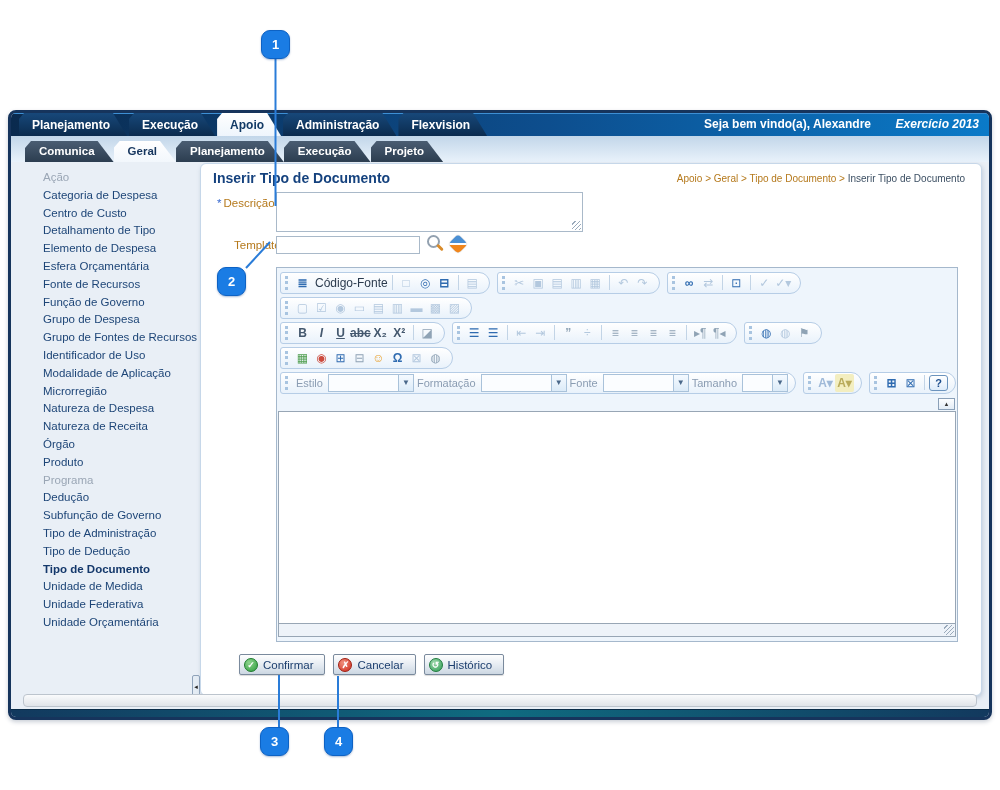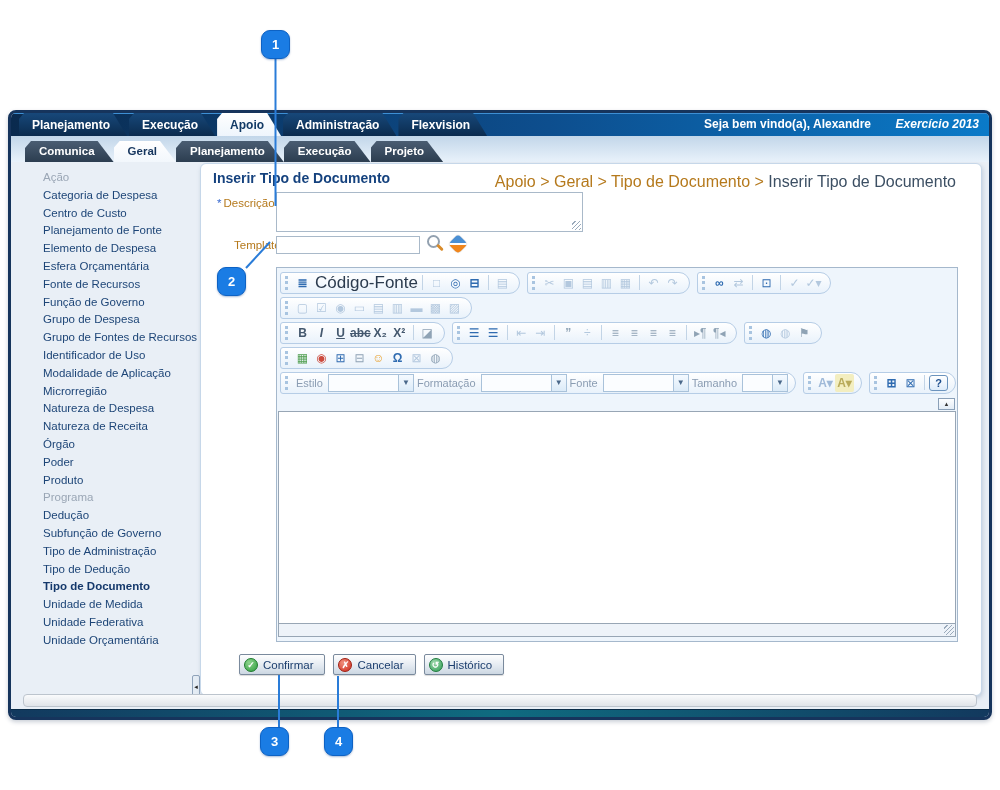--- a/index.html
+++ b/index.html
@@ -24,21 +24,21 @@
   
   .sidebar{position:absolute;left:6px;top:56px;width:182px}
   .sbitem{height:17.8px;line-height:17.8px;padding-left:26px;font-size:11.5px;color:#1d4577;cursor:pointer;white-space:nowrap}
   .sbitem.disabled{color:#9aa6b5;cursor:default}
   .sbitem.selected{font-weight:bold;color:#14386b}
   .sbcollapse{position:absolute;left:181px;top:562px;width:8px;height:24px;background:#e4ecf4;border:1px solid #8fa3ba;border-radius:2px;font-size:7px;color:#222;display:flex;align-items:center;justify-content:center;cursor:pointer}
 
   
   .panel{position:absolute;left:189px;top:50px;width:782px;height:533px;background:#fff;border:1px solid #c6d7e9;border-radius:6px;box-shadow:1px 2px 4px rgba(120,140,170,.35)}
   .ptitle{position:absolute;left:12px;top:6px;font-size:14px;font-weight:bold;color:#15427e;white-space:nowrap}
-  .breadcrumb{position:absolute;right:25px;top:9px;font-size:16px;white-space:nowrap}
+  .breadcrumb{position:absolute;right:16px;top:9px;font-size:10px;white-space:nowrap}
   .bc-path{color:#b5791c}
   .bc-cur{color:#3c4f63}
 
   .flabel{font-size:11.5px;color:#b5791c;white-space:nowrap}
   .req{color:#3a6bd0;margin-right:2px}
   .lbl-desc{position:absolute;left:16px;top:33px}
   .ta-desc{position:absolute;left:75px;top:28px;width:307px;height:40px;border:1px solid #a9b9c9;background:#fff;resize:none;font-family:"Liberation Sans",sans-serif;font-size:12px}
   .lbl-tpl{position:absolute;left:33px;top:75px}
   .in-tpl{position:absolute;left:75px;top:72px;width:144px;height:18px;border:1px solid #a9b9c9;background:#fff;font-family:"Liberation Sans",sans-serif;font-size:12px}
 
@@ -52,21 +52,21 @@
   .tbrow{display:flex;align-items:center;height:25px}
   .tbgroup{display:inline-flex;align-items:center;height:22px;padding:0 7px 0 2px;margin-right:7px;border:1px solid #b6cde6;border-radius:3px 11px 11px 3px;background:linear-gradient(#ffffff,#e9f2fb)}
   .tbhandle{width:3px;height:14px;border-left:3px dotted #a8c4e0;margin:0 5px 0 2px}
   .tbdiv{width:1px;height:15px;background:#c2d4e6;margin:0 4px}
   .ic{min-width:19px;height:18px;display:inline-flex;align-items:center;justify-content:center;font-size:12px;color:#56728f;cursor:pointer;border-radius:2px}
   .ic.off{color:#b3c8de;cursor:default}
   .blue{color:#2f6bb0}.red{color:#cc4a3c}.green{color:#4f9e4f}.orange{color:#e8a02c}.gray{color:#8fa3b5}
   .bold{font-weight:bold}.i{font-style:italic}.u{text-decoration:underline}.s{text-decoration:line-through}
   .fmt{color:#44586e;font-weight:bold}
   .icwrap{display:inline-flex;align-items:center;cursor:pointer}
-  .iclabel{font-size:17px;color:#2b3b4e;margin-left:3px;white-space:nowrap}
+  .iclabel{font-size:12px;color:#2b3b4e;margin-left:3px;white-space:nowrap}
   .help{border:1px solid #6b93bd;background:linear-gradient(#fff,#ddebfa);border-radius:3px;width:17px;height:16px;color:#1c4e8e;font-weight:bold;font-size:11px}
   .fontcolor{color:#9fb9d8;font-weight:bold}
   .bgcolor{background:#f3eec0;color:#b9ab5a;font-weight:bold;border-radius:2px}
   .cmbwrap{display:inline-flex;align-items:center}
   .cmblbl{color:#8a9cb2;font-size:11px;margin:0 5px 0 3px;white-space:nowrap}
   .cmb{height:18px;border:1px solid #a9c2da;background:#fbfdff;display:inline-flex;align-items:center;justify-content:flex-end;cursor:pointer}
   .cmbval{flex:1}
   .cmbbtn{width:15px;height:100%;background:linear-gradient(#f5faff,#dcebf8);border-left:1px solid #a9c2da;font-size:8px;color:#4a688a;display:flex;align-items:center;justify-content:center}
   .collapsebar{height:15px;display:flex;justify-content:flex-end;align-items:center;padding-right:2px;background:#eef5fc}
   .tbcollapse{width:17px;height:12px;border:1px solid #8aa0b8;background:linear-gradient(#fdfeff,#e2ecf6);font-size:6px;color:#333;display:flex;align-items:center;justify-content:center;cursor:pointer}
@@ -117,34 +117,33 @@
       <div class="subtab">Planejamento</div>
       <div class="subtab">Execução</div>
       <div class="subtab">Projeto</div>
     </div>
 
   <div class="sidebar">
 
   <div class="sbitem disabled">Ação</div>
       <div class="sbitem">Categoria de Despesa</div>
       <div class="sbitem">Centro de Custo</div>
-      <div class="sbitem">Planejamento de Fonte</div>
+      <div class="sbitem">Detalhamento de Tipo</div>
       <div class="sbitem">Elemento de Despesa</div>
       <div class="sbitem">Esfera Orçamentária</div>
       <div class="sbitem">Fonte de Recursos</div>
       <div class="sbitem">Função de Governo</div>
       <div class="sbitem">Grupo de Despesa</div>
       <div class="sbitem">Grupo de Fontes de Recursos</div>
       <div class="sbitem">Identificador de Uso</div>
       <div class="sbitem">Modalidade de Aplicação</div>
       <div class="sbitem">Microrregião</div>
       <div class="sbitem">Natureza de Despesa</div>
       <div class="sbitem">Natureza de Receita</div>
       <div class="sbitem">Órgão</div>
-      <div class="sbitem">Poder</div>
       <div class="sbitem">Produto</div>
       <div class="sbitem disabled">Programa</div>
       <div class="sbitem">Dedução</div>
       <div class="sbitem">Subfunção de Governo</div>
       <div class="sbitem">Tipo de Administração</div>
       <div class="sbitem">Tipo de Dedução</div>
       <div class="sbitem selected">Tipo de Documento</div>
       <div class="sbitem">Unidade de Medida</div>
       <div class="sbitem">Unidade Federativa</div>
       <div class="sbitem">Unidade Orçamentária</div>

